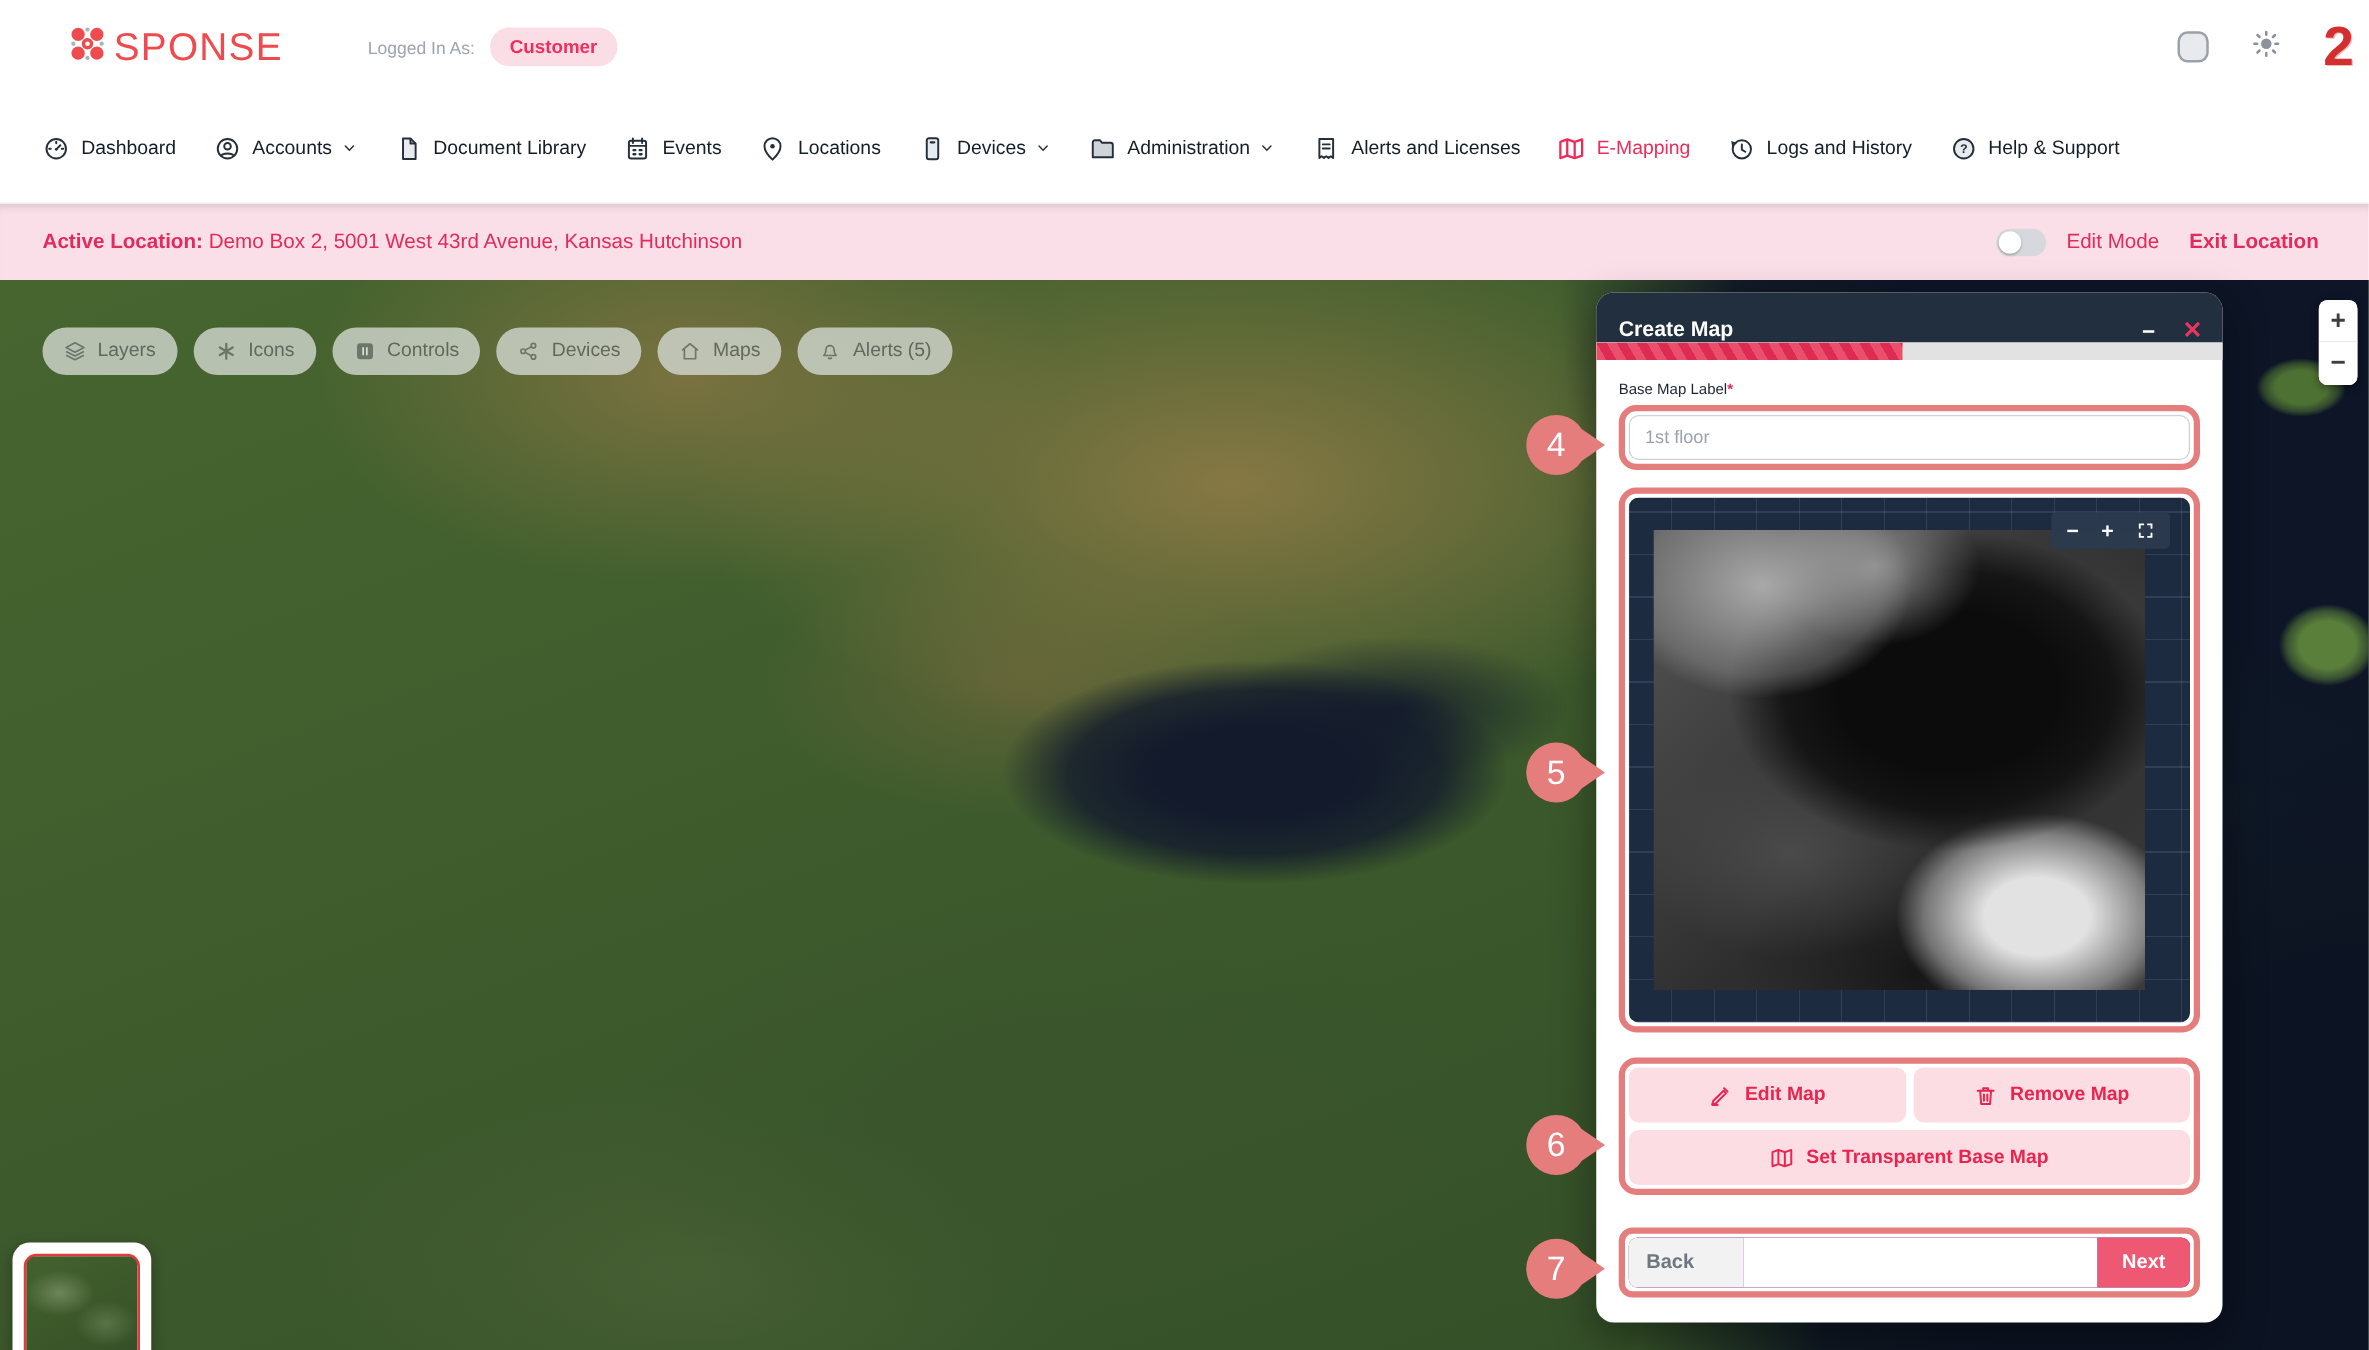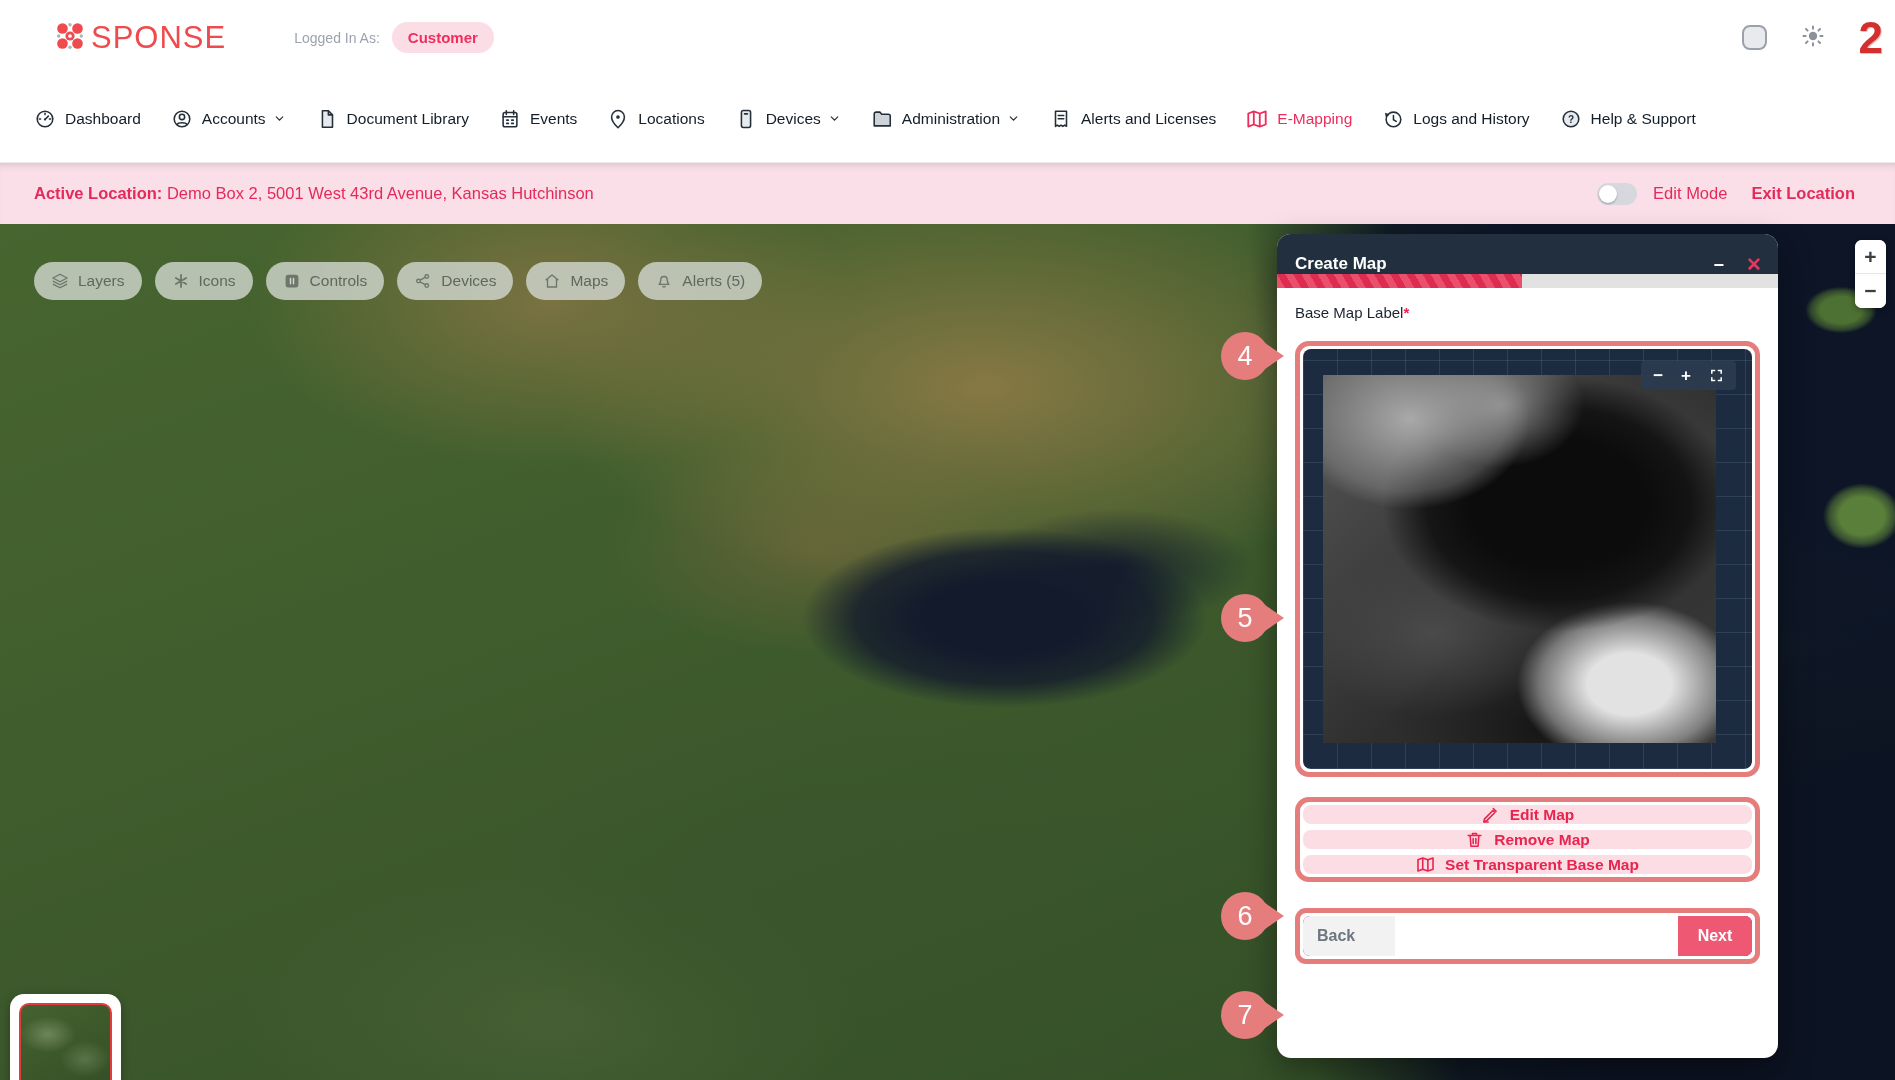--- a/index.html
+++ b/index.html
@@ -68,21 +68,21 @@
   .panel { position:absolute; left:1277px; top:234px; width:501px; height:824px; background:#fff; border-radius:14px; box-shadow:0 12px 34px rgba(0,0,0,.4); z-index:20; display:flex; flex-direction:column; }
   .panel-header { height:40px; background:#212f3f; border-radius:14px 14px 0 0; display:flex; align-items:flex-end; padding:0 16px 0 18px; }
   .panel-title { color:#fff; font-size:17px; font-weight:600; }
   .panel-header-controls { margin-left:auto; display:flex; align-items:center; gap:22px; }
   .minimize-btn { color:#fff; font-size:18px; font-weight:700; cursor:pointer; line-height:1; }
   .close-btn { color:#e8365f; font-size:19px; font-weight:700; cursor:pointer; line-height:1; }
   .progress { height:14px; background:#e2e2e2; overflow:hidden; }
   .progress-fill { height:100%; background:repeating-linear-gradient(60deg, #ea4f6c 0 7px, #dd2b54 7px 14px); }
   .panel-body { flex:1; padding:16px 18px 14px 18px; display:flex; flex-direction:column; }
 
-  .field-label { font-size:15px; font-weight:500; color:#1b2430; margin-bottom:6px; }
+  .field-label { font-size:12px; font-weight:500; color:#1b2430; margin-bottom:6px; }
   .req { color:#e8244f; font-weight:700; }
 
   .hl-ring { border:5px solid #e57d7d; border-radius:14px; padding:3px; }
 
   .text-input { width:100%; height:36px; border:1.5px solid #cdd2da; border-radius:8px; padding:0 12px; font-size:14.5px; color:#9aa2ad; font-family:"Liberation Sans", sans-serif; background:#fff; }
 
   .preview-ring { margin-top:14px; }
   .preview-box { position:relative; height:420px; border-radius:8px; background-color:#1c2b3f;
     background-image:
       repeating-linear-gradient(0deg,  rgba(120,150,190,.20) 0 1px, transparent 1px 34px),
@@ -95,21 +95,21 @@
       radial-gradient(ellipse 220px 160px at 60% 35%, #0c0c0c 40%, rgba(12,12,12,.8) 60%, transparent 80%),
       radial-gradient(ellipse 140px 100px at 92% 18%, #3c3c3c, transparent 70%),
       radial-gradient(ellipse 150px 110px at 78% 84%, #e2e2e2 28%, rgba(200,200,200,.5) 60%, transparent 75%),
       radial-gradient(ellipse 180px 120px at 28% 70%, #4a4a4a, transparent 70%),
       radial-gradient(ellipse 200px 140px at 55% 96%, #161616, transparent 75%),
       linear-gradient(135deg, #565656, #2e2e2e 55%, #3a3a3a); }
   .preview-ctl { position:absolute; top:12px; right:16px; background:rgba(44,58,79,.94); border-radius:4px; display:flex; align-items:center; gap:18px; padding:6px 12px; color:#fff; }
   .preview-ctl .glyph { font-size:17px; font-weight:700; cursor:pointer; line-height:1; }
 
   .actions-ring { margin-top:20px; }
-  .actions-grid { display:flex; flex-wrap:wrap; gap:6px;flex-direction:column; }
+  .actions-grid { display:flex; flex-wrap:wrap; gap:6px; }
   .action-btn { height:44px; border:0; border-radius:8px; background:#fbdde3; color:#e8244f; font-size:15.5px; font-weight:700; display:flex; align-items:center; justify-content:center; gap:10px; cursor:pointer; font-family:"Liberation Sans", sans-serif; }
   .half { flex:1 1 calc(50% - 3px); }
   .full { flex:1 1 100%; }
 
   .footer-ring { margin-top:26px; border-radius:11px; }
   .footer-bar { display:flex; height:40px; border-radius:7px; overflow:hidden; background:#701a75; }
   .back-btn { width:92px; background:#f2f2f3; border:0; color:#6e7680; font-size:16px; font-weight:600; cursor:pointer; font-family:"Liberation Sans", sans-serif; text-align:left; padding-left:14px; }
   .footer-spacer { flex:1; background:#fff; }
   .next-btn { width:74px; background:#ee5873; border:0; color:#fff; font-size:16px; font-weight:700; cursor:pointer; font-family:"Liberation Sans", sans-serif; }
 
@@ -332,20 +332,23 @@
   </div>
   <div class="progress">
     <div class="progress-fill" style="width: 49%;"></div>
   </div>
 
   <div class="panel-body">
     <div class="field-label">
       <span>Base Map Label</span><span class="req">*</span>
     </div>
 
+    <div class="hl-ring">
+      <input class="text-input" type="text" value="1st floor" style="">
+    </div>
 
     <div class="hl-ring preview-ring">
       <div class="preview-box">
         <div class="preview-img"></div>
         <div class="preview-ctl">
           <span class="glyph">−</span>
           <span class="glyph">+</span>
           <svg width="15" height="15" viewBox="0 0 24 24" fill="none" stroke="#fff" stroke-width="2.4" stroke-linecap="round">
               <path d="M9 4H4.5v4.5 M15 4h4.5v4.5 M9 20H4.5v-4.5 M15 20h4.5v-4.5"></path>
             </svg>

